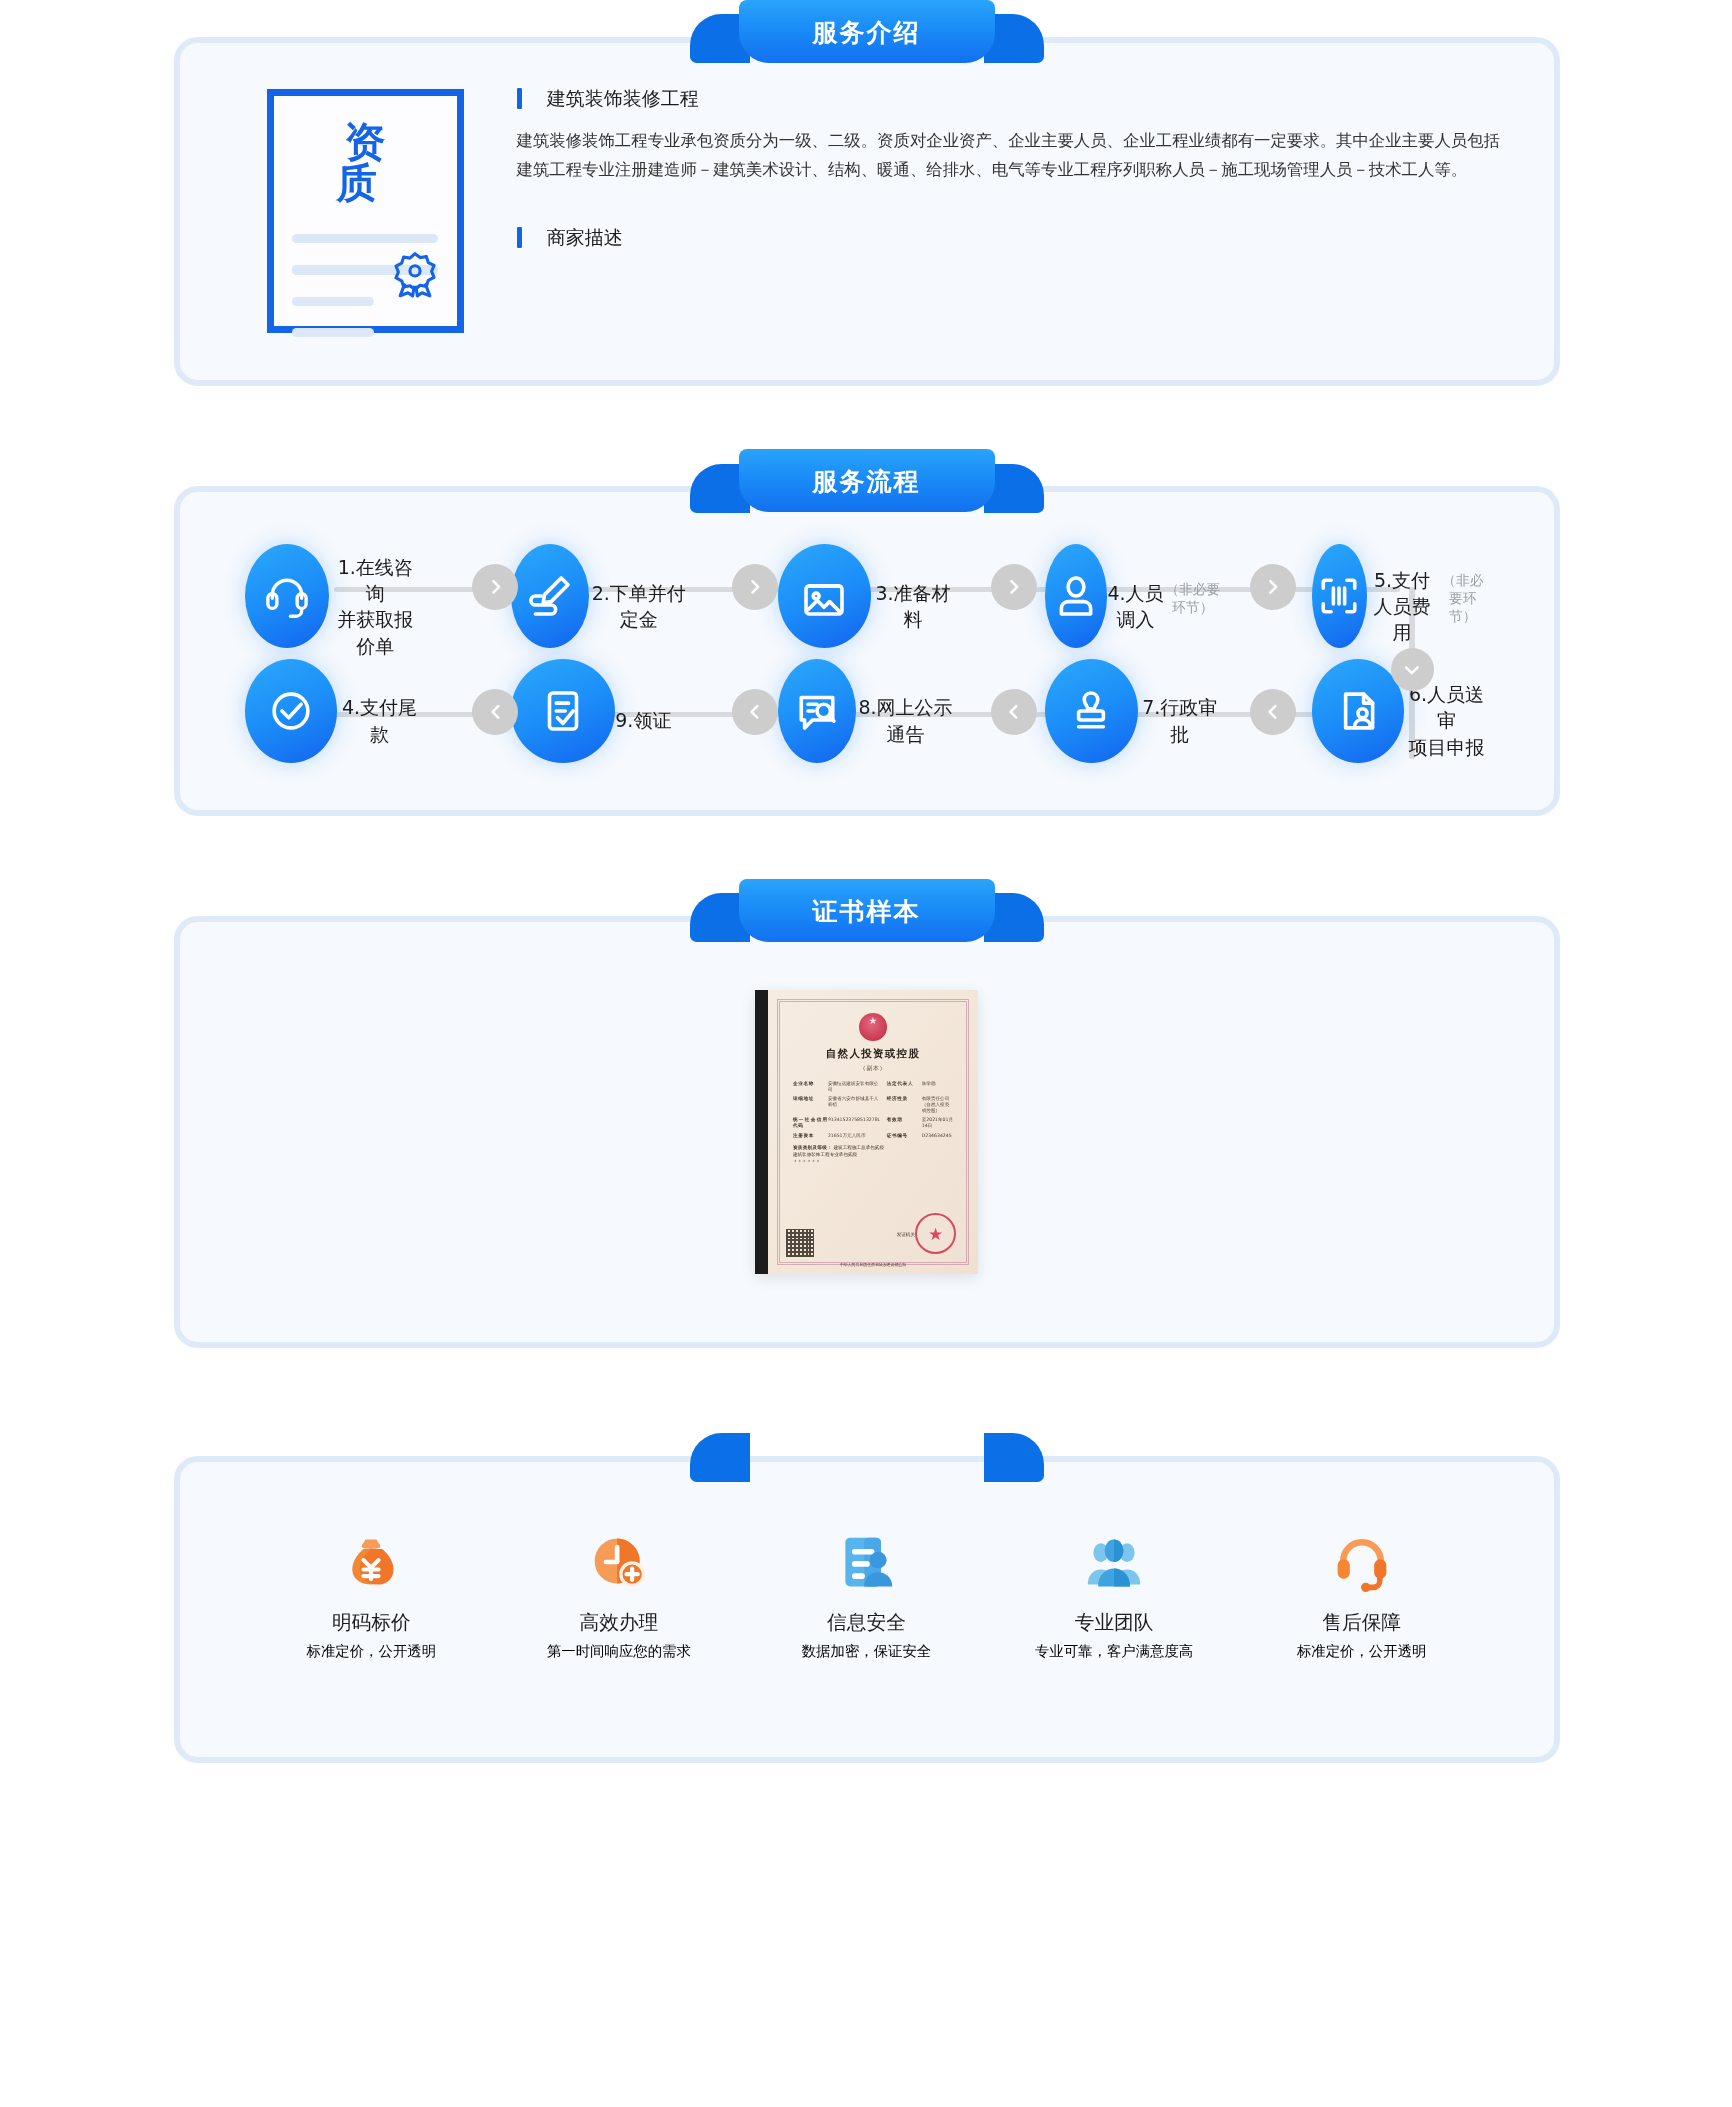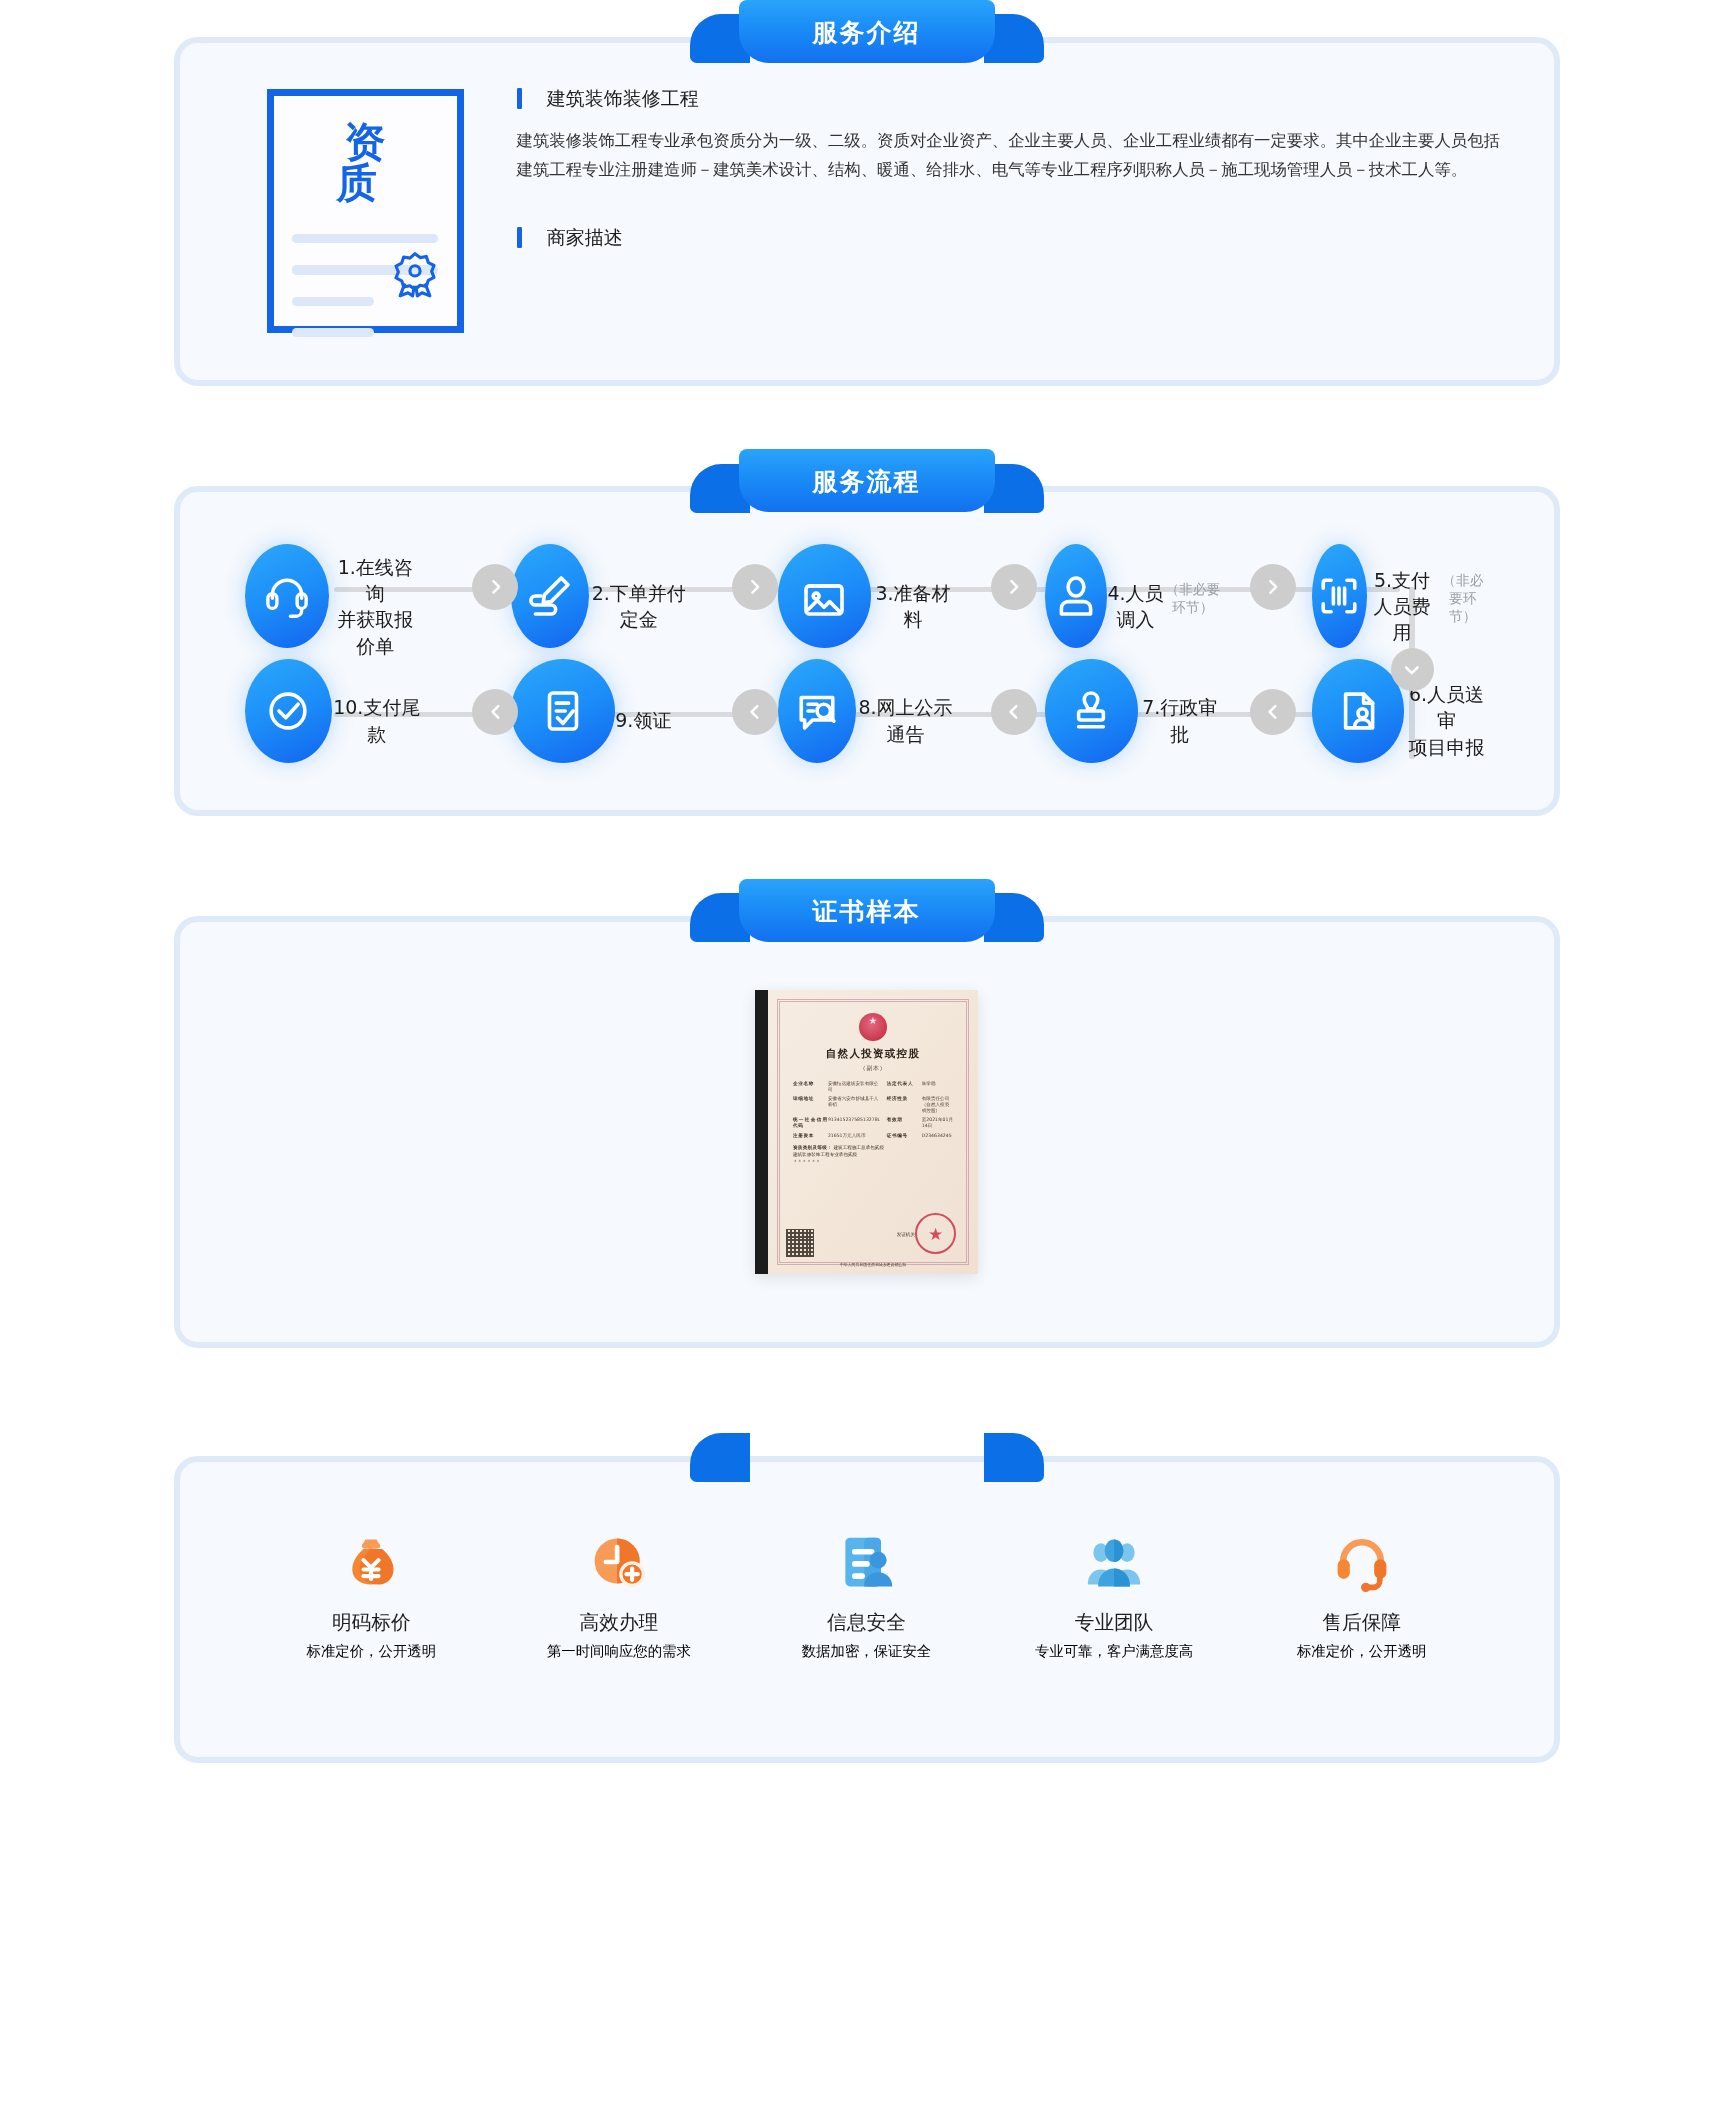--- a/index.html
+++ b/index.html
@@ -548,21 +548,21 @@
               </svg>
             </div>
 
           <div class="flow-step">
             <div class="bubble">
               <svg viewBox="0 0 48 48" fill="none" stroke="#ffffff" stroke-width="3.2" stroke-linecap="round" stroke-linejoin="round">
                 <circle cx="24" cy="24" r="15"></circle>
                 <polyline points="16 24 22 30 33 18"></polyline>
               </svg>
             </div>
-            <div class="step-label">10.支付尾款</div>
+            <div class="step-label">4.支付尾款</div>
           </div>
 
           <div class="flow-step">
             <div class="bubble">
               <svg viewBox="0 0 48 48" fill="none" stroke="#ffffff" stroke-width="3.2" stroke-linecap="round" stroke-linejoin="round">
                 <rect x="12" y="8" width="24" height="32" rx="3"></rect>
                 <path d="M18 17h11M18 24h8"></path>
                 <polyline points="19 30 24 35 33 24"></polyline>
               </svg>
             </div>

